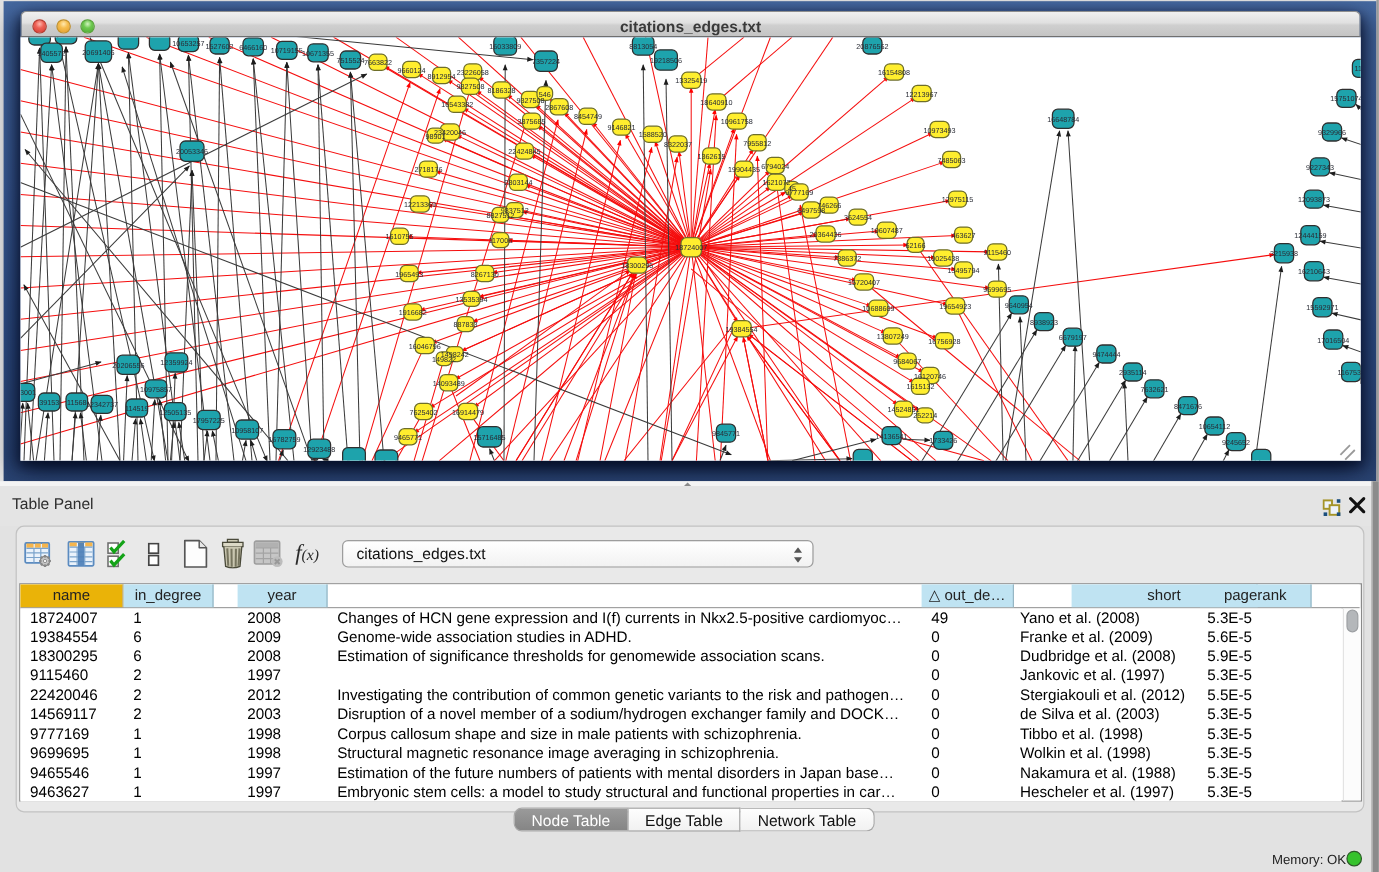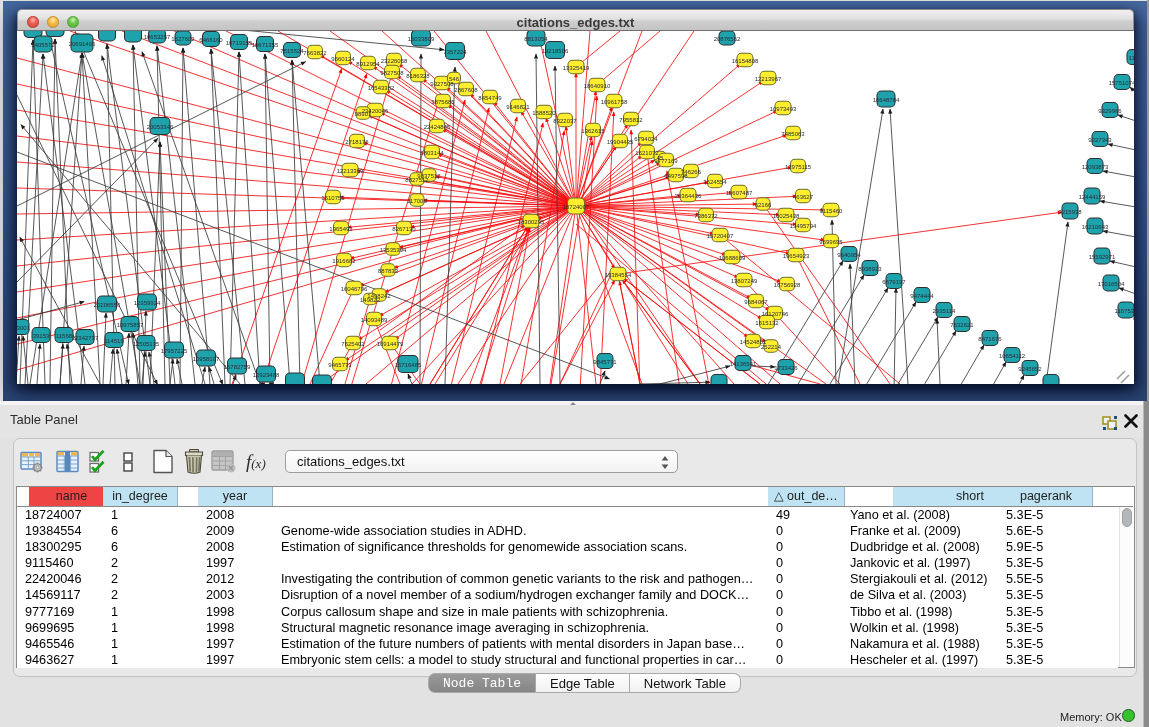--- a/index.html
+++ b/index.html
@@ -31,21 +31,21 @@
 .trow span { position:absolute; top:0; line-height:16px; white-space:nowrap; }
 #vsb { position:absolute; left:1119px; top:507px; width:15px; height:160px; background:#fcfcfc; border-left:1px solid #e3e3e3;}
 #vsb .thumb { position:absolute; left:2px; top:1px; width:10px; height:19px; border-radius:5px; background:#b4b7ba; border:1px solid #9da0a3; }
 #toolbar { position:absolute; left:0px; top:0px; width:0; height:0; overflow:visible; }
 #combo { position:absolute; left:285px; top:450px; width:393px; height:23px; background:linear-gradient(#fff,#f2f2f2);
   border:1px solid #9d9d9d; border-radius:5px; font-size:13px; color:#111; line-height:21px; padding-left:11px; }
 #tabs { position:absolute; left:428px; top:673px; height:20px; display:flex; font-size:13px; }
 .seg { height:20px; line-height:19px; padding:0 14px; background:linear-gradient(#fefefe,#f1f1f1); color:#111;
   border:1px solid #a9a9a9; border-left:none; }
 .seg.first { border-left:1px solid #a9a9a9; border-radius:7px 0 0 7px;
-  background:linear-gradient(#9a9a9a,#858585); color:#fff;font-family:Liberation Mono, monospace; }
+  background:linear-gradient(#9a9a9a,#858585); color:#fff; }
 .seg.last { border-radius:0 7px 7px 0; }
 #memline { position:absolute; left:0; top:705px; width:1149px; height:22px; }
 #memline .t { position:absolute; left:1060px; top:6px; font-size:11px; color:#222; }
 #memdot { position:absolute; left:1122px; top:4px; width:12.5px; height:12.5px; border-radius:50%; background:#35c22c; border:1.5px solid #2c5a28; }
 #rightstrip { position:absolute; left:1143px; top:401px; width:6px; height:326px; background:#8b8b8b; border-left:1px solid #b9b9b9; }
 #rightstrip2 { position:absolute; left:1147px; top:0; width:2px; height:401px; background:#9a9a9a; }
 svg.ic { display:block; }
 </style></head>
 <body>
 <div id="desktop"></div>
@@ -667,32 +667,33 @@
 </svg>
 <div style="position:absolute;left:246px;top:450px;width:26px;height:24px;font-family:'Liberation Serif',serif;font-style:italic;font-size:19px;color:#2b2b2b;line-height:24px"><i>f</i><span style="font-size:13px">(x)</span></div>
 
 </div>
 <div id="combo">citations_edges.txt<svg class="ic" style="position:absolute;right:8px;top:5px" width="8" height="13" viewBox="0 0 8 13">
       <path d="M4,0 L7.4,4.6 H0.6 Z" fill="#555"></path>
       <path d="M4,13 L7.4,8.4 H0.6 Z" fill="#555"></path>
     </svg></div>
 <div id="tbl"></div>
 <div id="thead">
-  <div class="hc" style="left:12px;width:86px;background:#ef4444;border-right-color:#b5b5b5">name</div>
+  <div class="hc" style="left:0;width:86px;background:#eab308;border-right-color:#b5b5b5">name</div>
   <div class="hc" style="left:86px;width:75px">in_degree</div>
   <div class="hc" style="left:181px;width:75px">year</div>
   <div class="hc" style="left:751px;width:77px;text-align:left;padding-left:6px">△ out_de…</div>
   <div class="hc" style="left:876px;width:155px">short</div>
   <div class="hc" style="left:983px;width:93px">pagerank</div>
 </div>
 <div id="tbody">
     <div class="trow" style="top:0px">
 <span style="left:8px">18724007</span>
       <span style="left:94px">1</span>
       <span style="left:189px">2008</span>
+<span style="left:264px">Changes of HCN gene expression and I(f) currents in Nkx2.5-positive cardiomyoc…</span>
       <span style="left:759px">49</span>
 <span style="left:833px">Yano et al. (2008)</span>
       <span style="left:989px">5.3E-5</span>
     </div>
     <div class="trow" style="top:16px">
 <span style="left:8px">19384554</span>
       <span style="left:94px">6</span>
       <span style="left:189px">2009</span>
 <span style="left:264px">Genome-wide association studies in ADHD.</span>
       <span style="left:759px">0</span>

